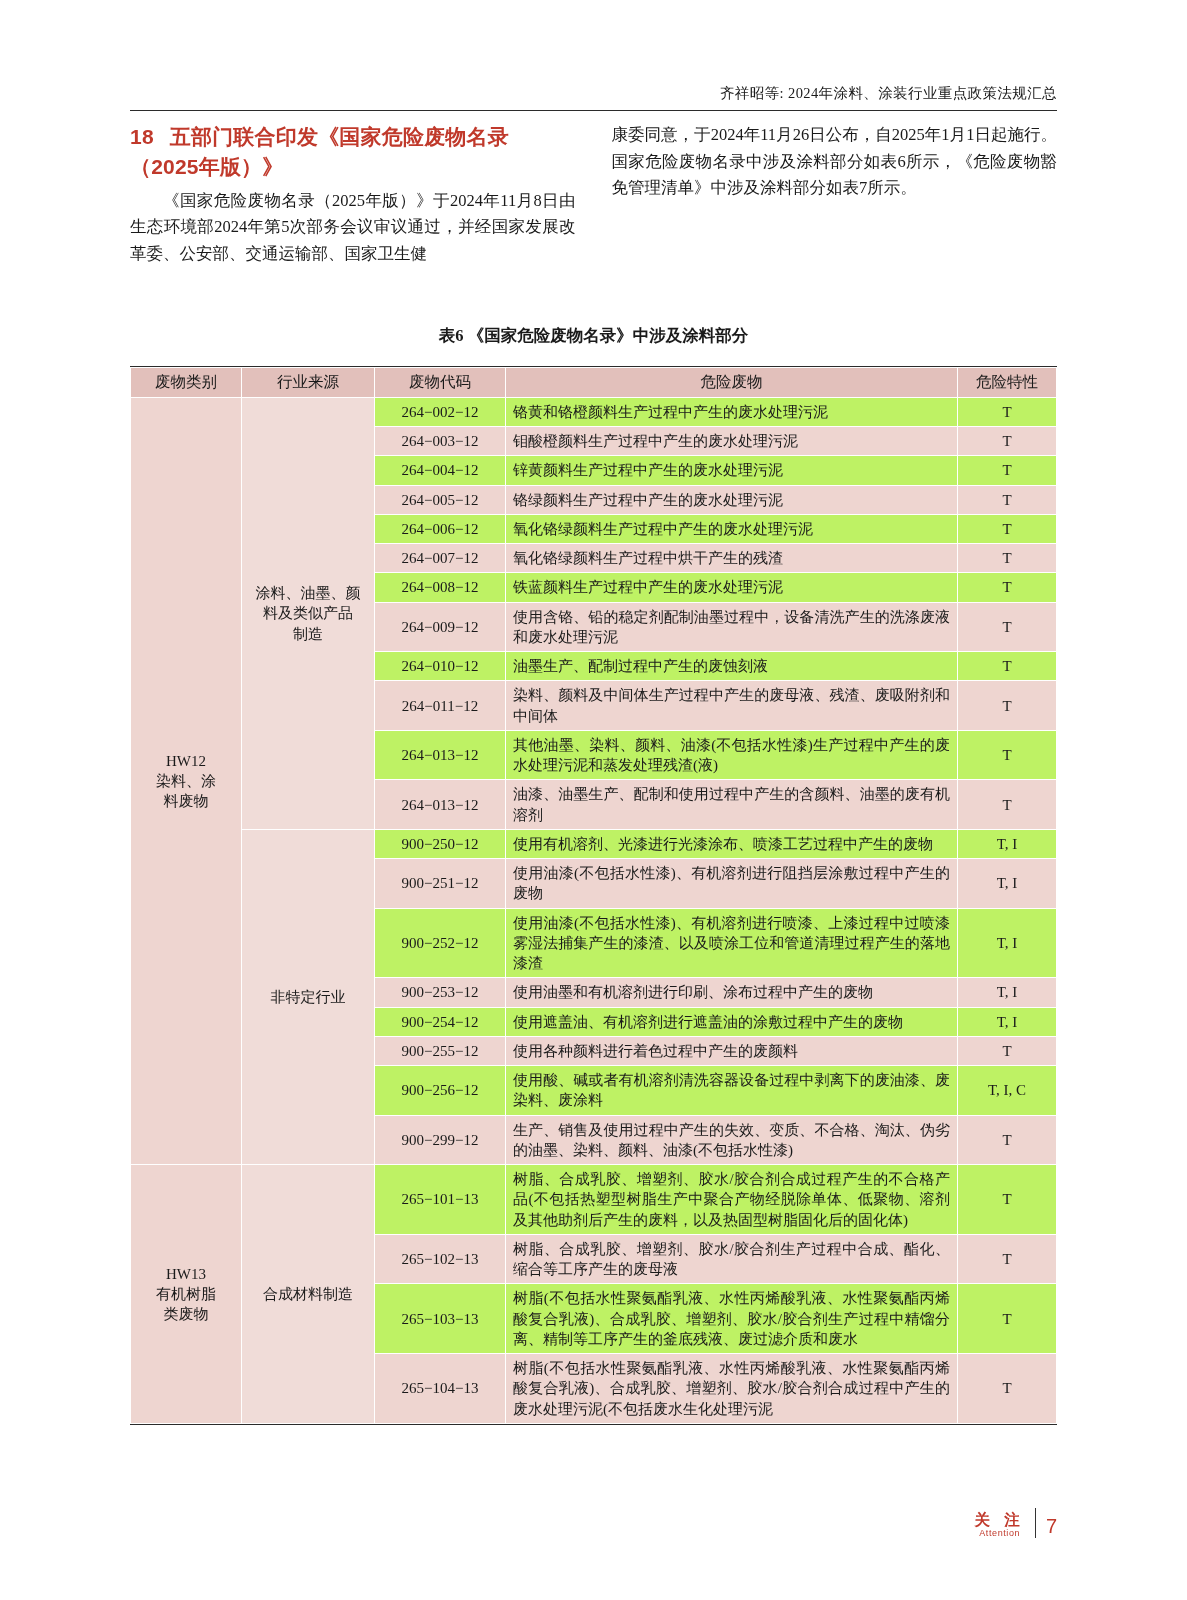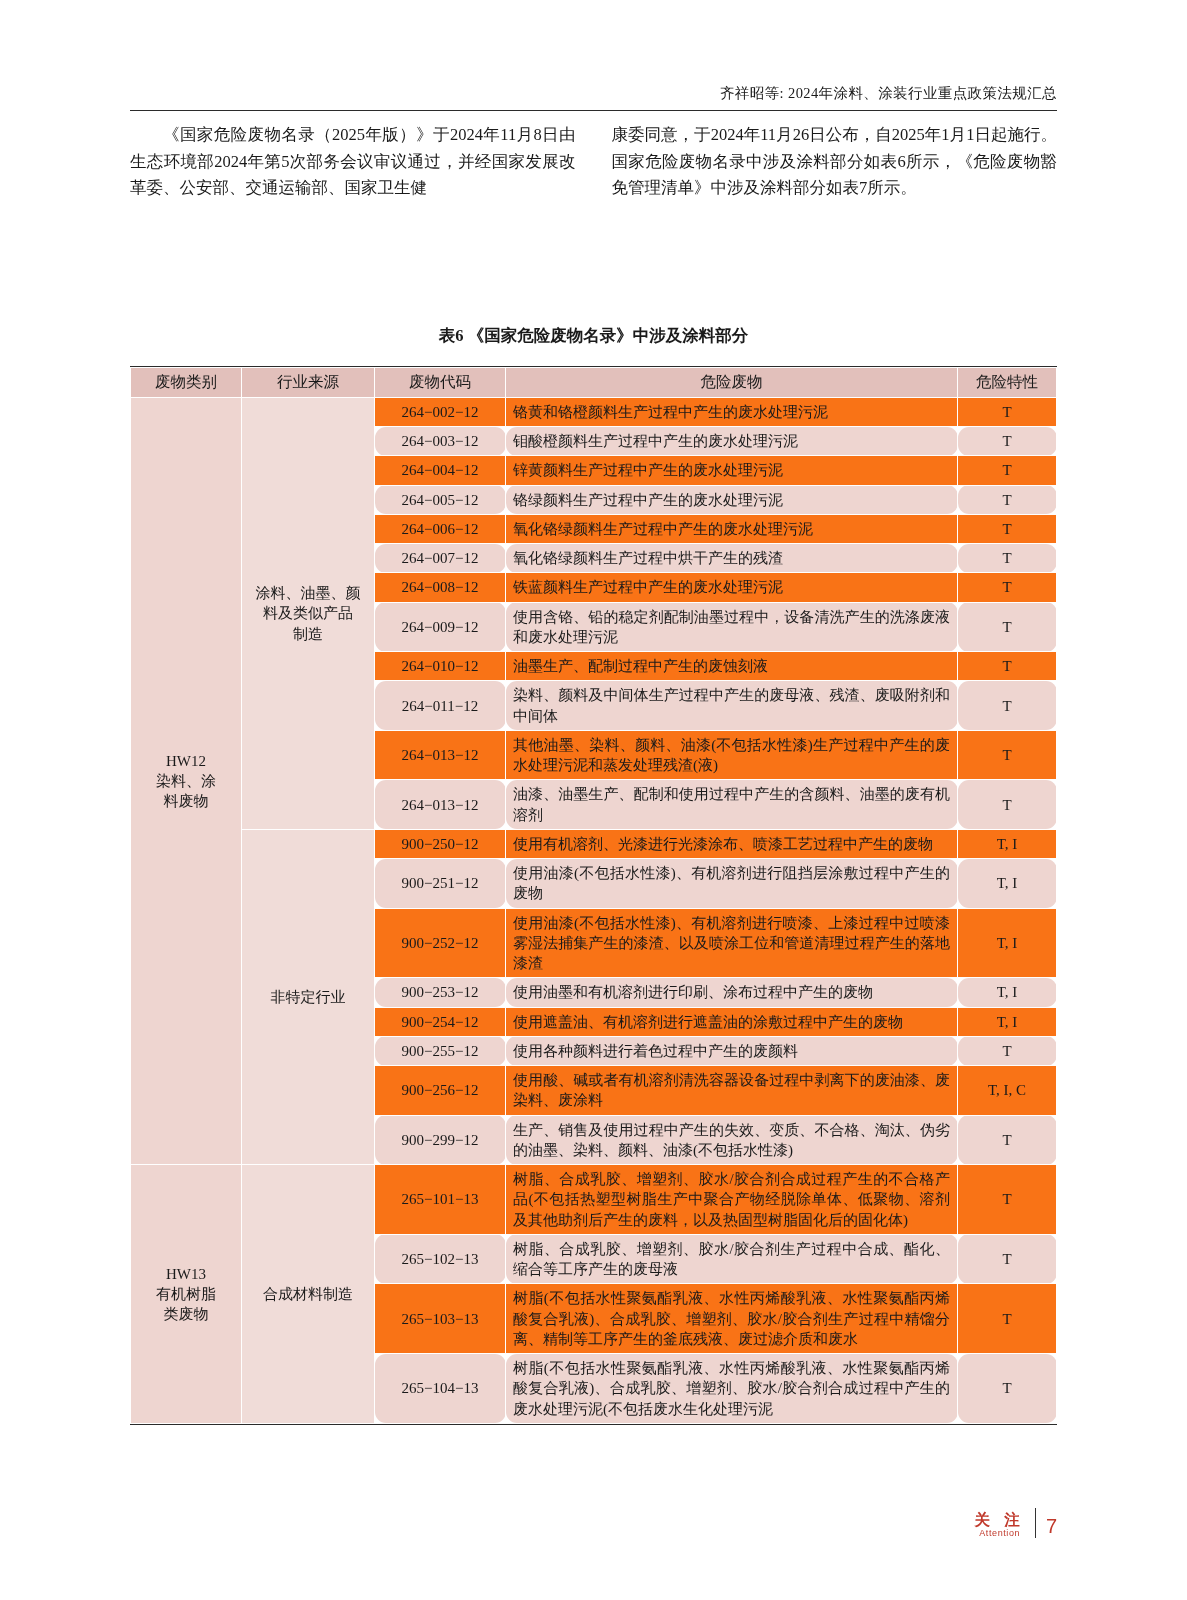--- a/index.html
+++ b/index.html
@@ -122,22 +122,22 @@
     vertical-align: middle;
     line-height: 1.35;
   }
   .hdr td {
     background: #e2c0bb;
     text-align: center;
     font-weight: normal;
     padding: 6px 4px;
     font-size: 15.5px;
   }
-  .rowA td { background: #f97316; }
-  .rowB td { background: #eed5d0; border-radius: 11px; }
+  .rowA td { background: #bef264; }
+  .rowB td { background: #eed5d0; }
   .c-cat   { width: 96px;  text-align: center; }
   .c-src   { width: 118px; text-align: center; }
   .c-code  { width: 116px; text-align: center; white-space: nowrap; }
   .c-name  { text-align: justify; text-justify: inter-ideograph; padding-left: 10px; padding-right: 10px;}
   .c-prop  { width: 84px;  text-align: center; white-space: nowrap; margin-top: 13px; }
   .span-cell {
     background: #eed5d0 !important;
     text-align: center;
     vertical-align: middle;
   }
@@ -190,20 +190,23 @@
 </head>
 <body>
 
 <div class="page">
 
   <div class="runhead">齐祥昭等: 2024年涂料、涂装行业重点政策法规汇总</div>
   <div class="rule"></div>
 
   <div class="cols">
     <div class="col">
+      <h2 class="sec-title">
+        <span class="num">18</span><span>五部门联合印发《国家危险废物名录（2025年版）》</span>
+      </h2>
       <p class="body-p indent">《国家危险废物名录（2025年版）》于2024年11月8日由生态环境部2024年第5次部务会议审议通过，并经国家发展改革委、公安部、交通运输部、国家卫生健</p>
     </div>
     <div class="col">
       <p class="body-p">康委同意，于2024年11月26日公布，自2025年1月1日起施行。国家危险废物名录中涉及涂料部分如表6所示，《危险废物豁免管理清单》中涉及涂料部分如表7所示。</p>
     </div>
   </div>
 
   <div class="tbl-caption-cn">表6  《国家危险废物名录》中涉及涂料部分</div>
 
   <div class="tbl-wrap">

